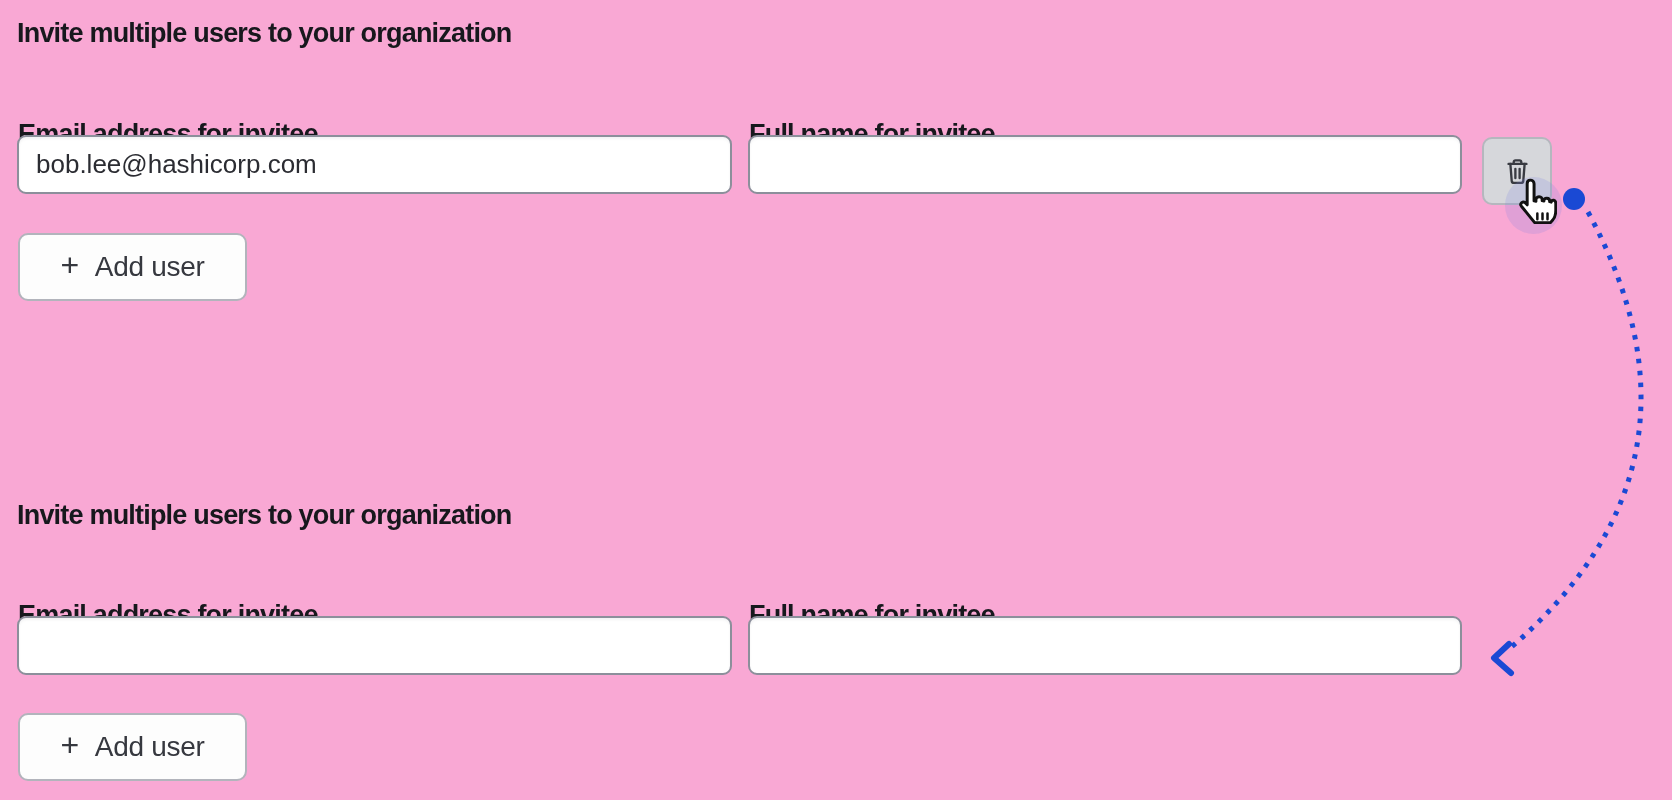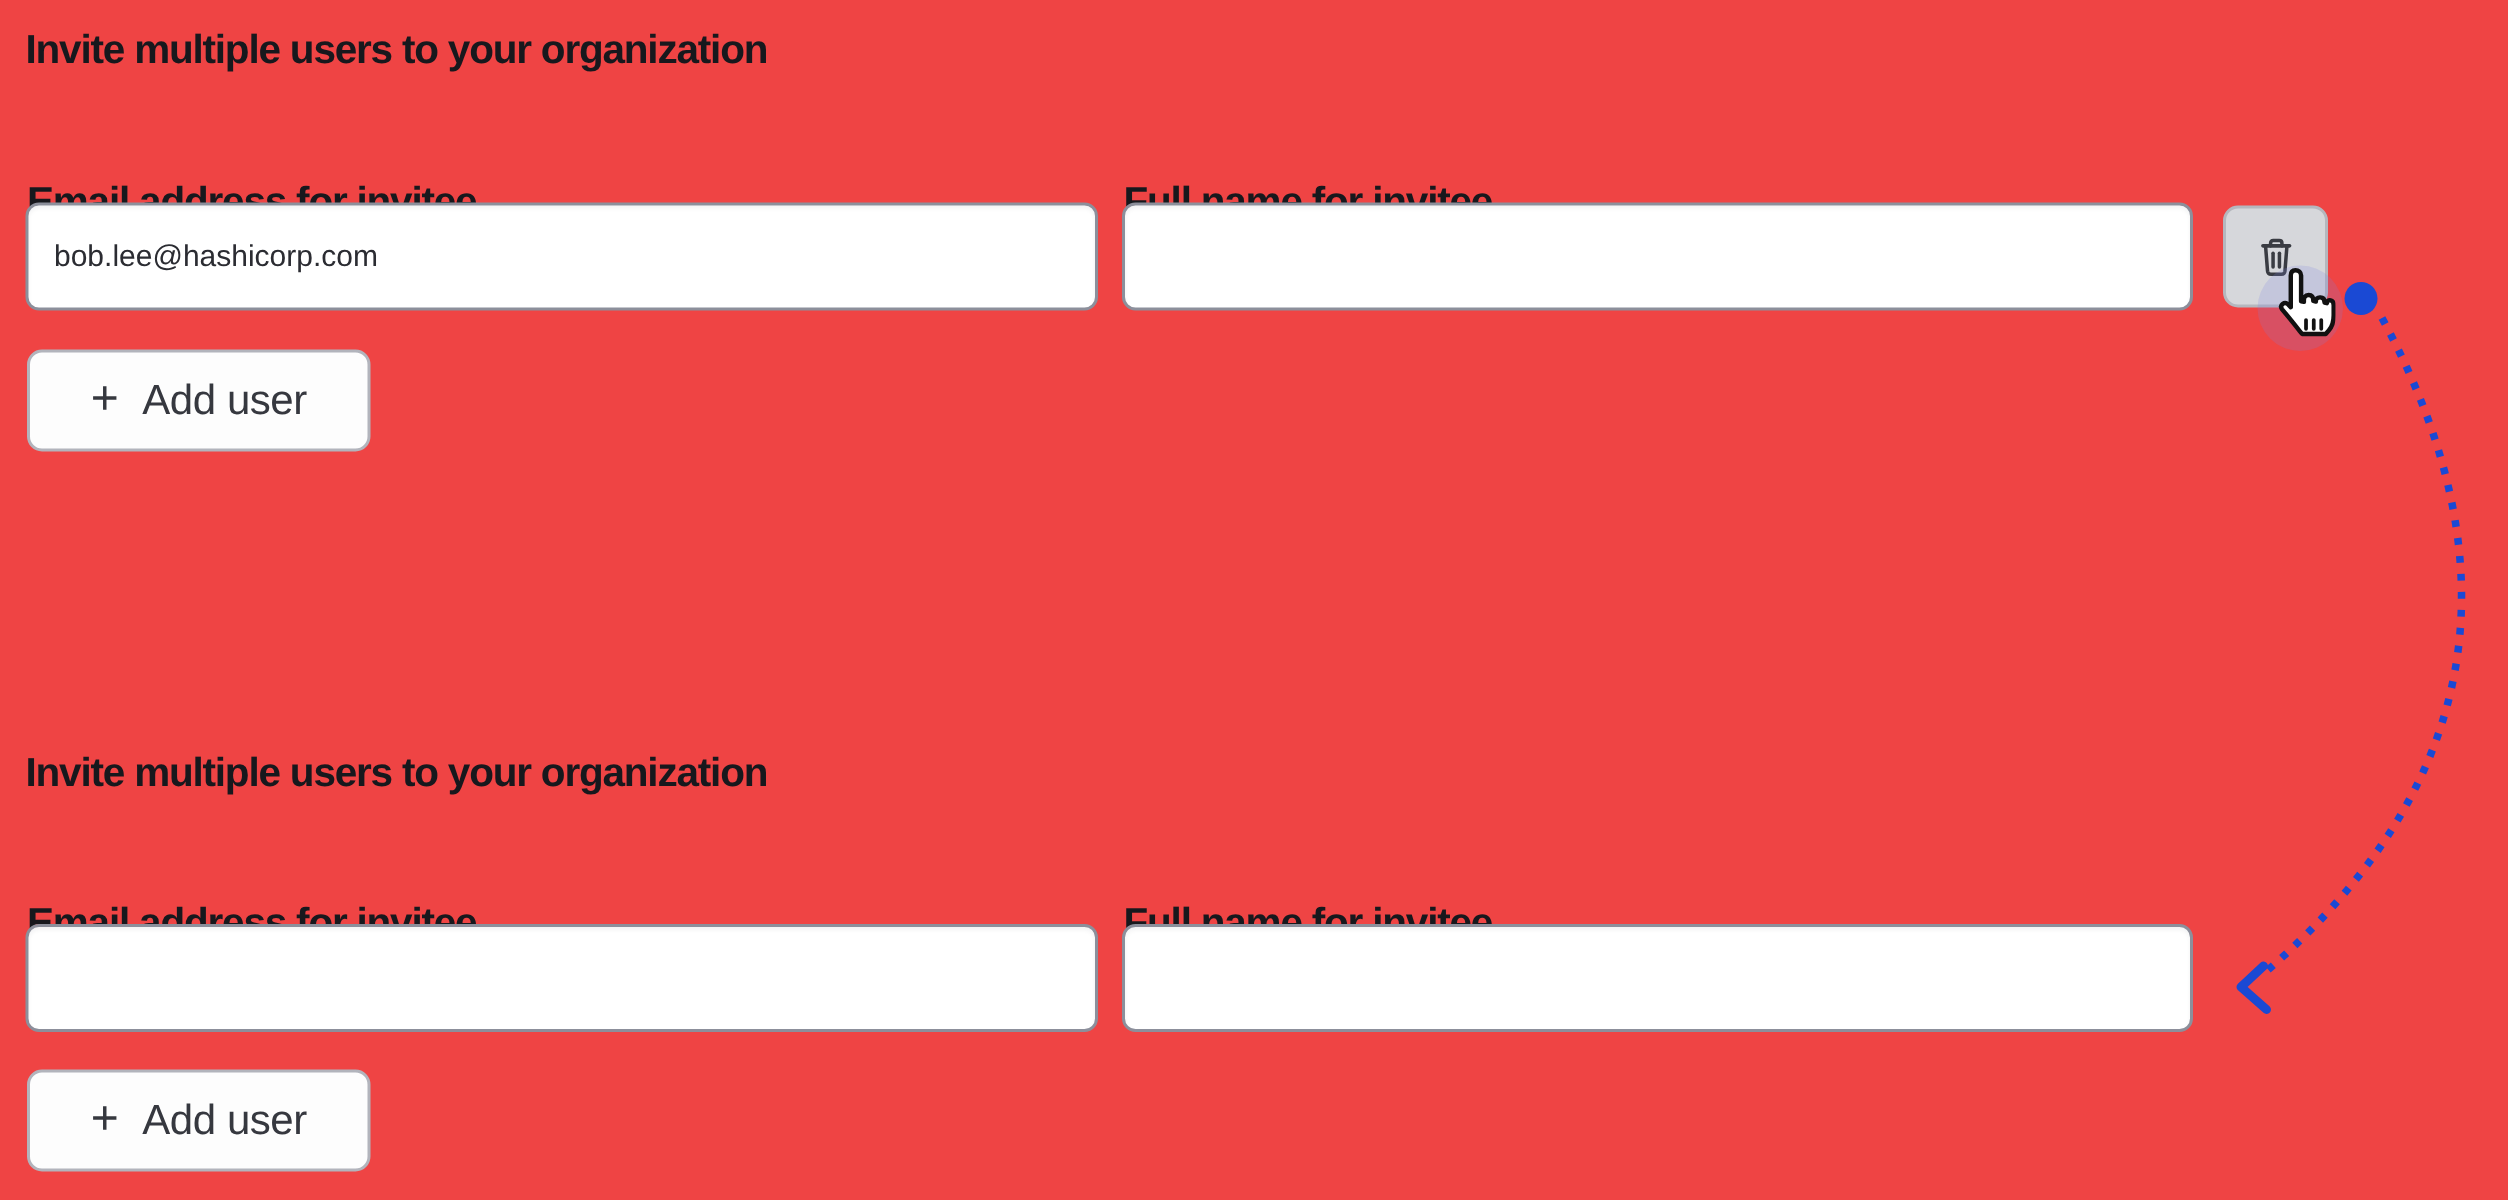--- a/index.html
+++ b/index.html
@@ -1,33 +1,33 @@
 <!DOCTYPE html>
 <html><head>
 <meta charset="utf-8">
 <style>
   html,body { margin:0; padding:0; background:#ffffff; }
   body { font-family:"Liberation Sans", sans-serif; }
   #screen {
     position:relative; width:1672px; height:800px;
-    background:#ef4444; overflow:hidden;
+    background:#f9a8d4; overflow:hidden;
   }
   .abs { position:absolute; }
   .heading {
     font-size:27px; font-weight:700; color:#17181d;
     letter-spacing:-0.8px; line-height:34px; white-space:nowrap;
   }
   .field-label {
     font-size:27px; font-weight:700; color:#17181d;
     letter-spacing:-0.8px; line-height:34px; white-space:nowrap;margin-top:36px;
   }
   .text-input {
-    position:absolute; height:72px; box-sizing:border-box;
+    position:absolute; height:59px; box-sizing:border-box;
     border:2px solid #8c8f9b; border-radius:9px; background:#ffffff;
-    font-family:inherit; font-size:20px; color:#2b2c32;
+    font-family:inherit; font-size:26px; color:#2b2c32;
     padding:0 17px; outline:none;
     box-shadow: inset 0 2px 3px rgba(20,22,40,0.05);
   }
   .add-btn {
     position:absolute; left:18px; width:229px; height:68px; box-sizing:border-box;
     border:2px solid #b2b4bc; border-radius:10px; background:#fdfdfd;
     display:flex; align-items:center; justify-content:center; gap:16px;
     font-family:inherit; font-size:28px; color:#36383f; cursor:pointer;
     letter-spacing:-0.3px;
   }

